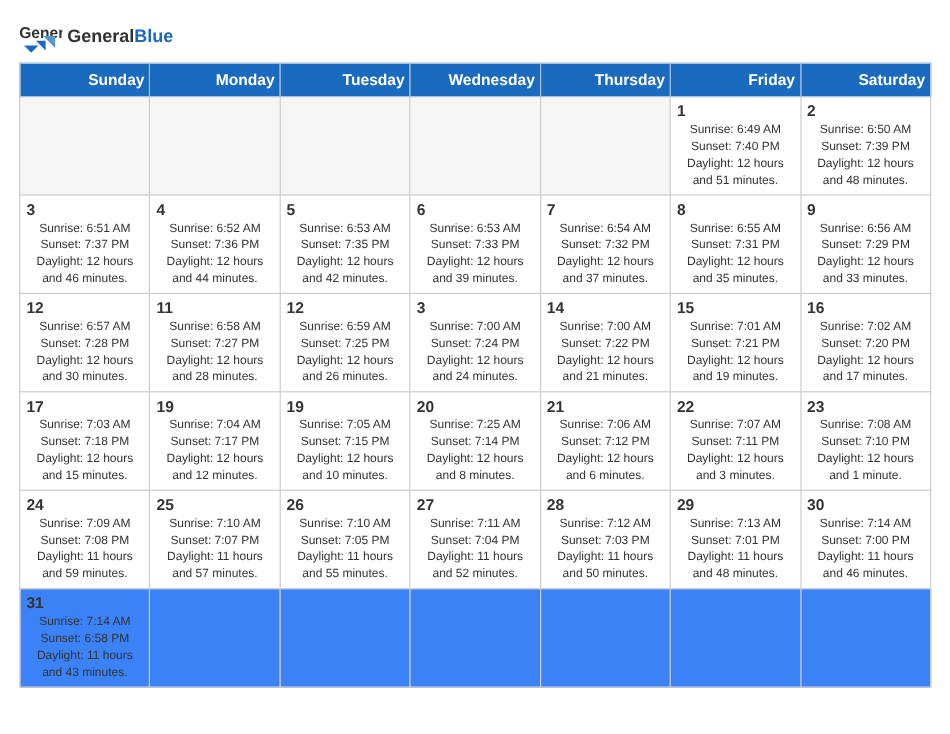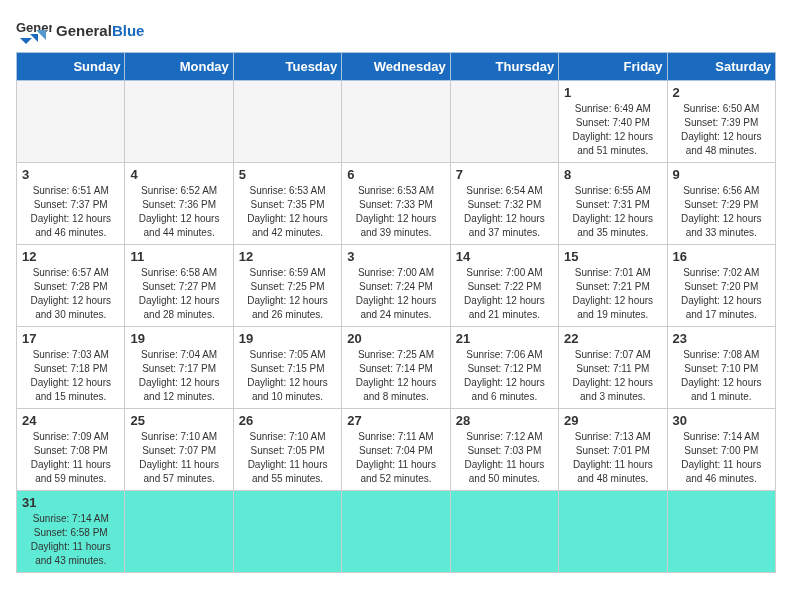--- a/index.html
+++ b/index.html
@@ -58,21 +58,21 @@
       font-size: 10.5px;
       color: #333;
       background: #fff;
       min-height: 70px;
       height: 80px;
     }
     tbody tr td.empty {
       background: #f5f5f5;
     }
     tbody tr:last-child td {
-      background: #5eead4;
+      background: #3b82f6;
     }
     .day-number {
       font-size: 13px;
       font-weight: bold;
       display: block;
       margin-bottom: 2px;
     }
     .day-info {
       font-size: 10px;
       line-height: 1.4;

